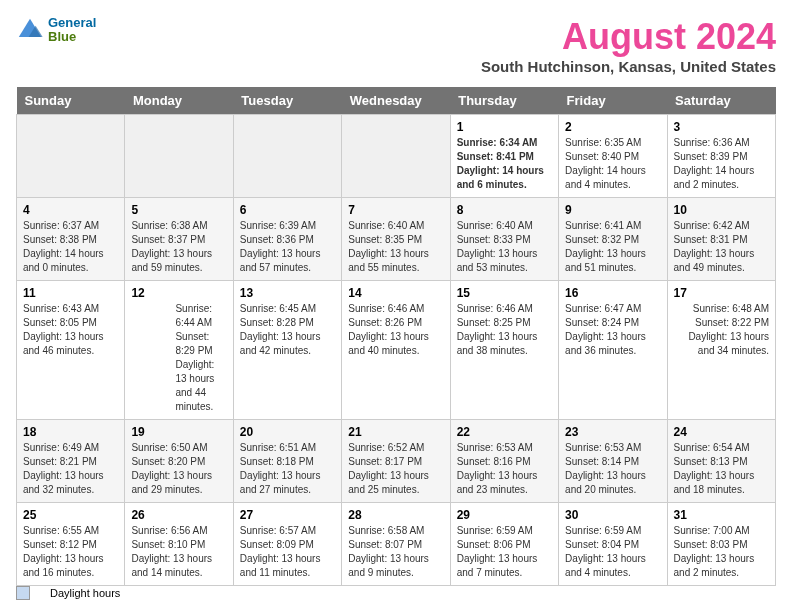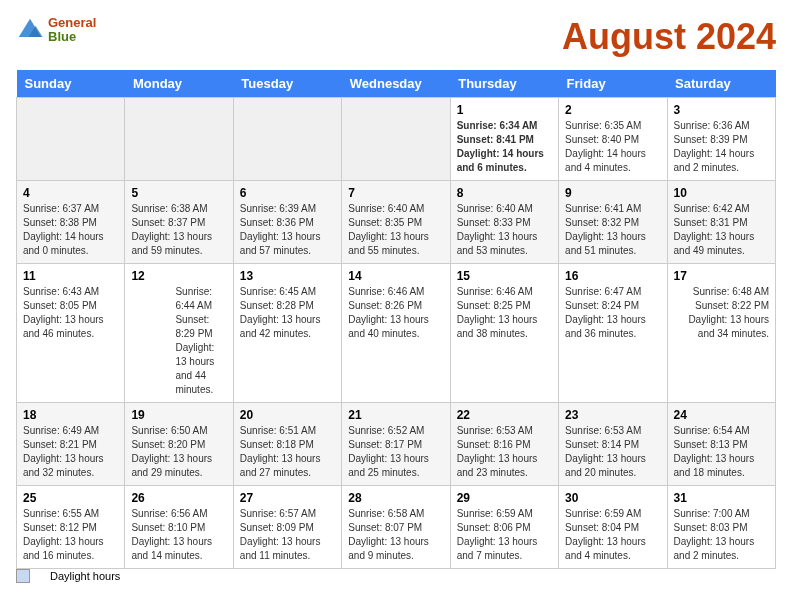--- a/index.html
+++ b/index.html
@@ -21,46 +21,46 @@
       align-items: center;
       gap: 4px;
     }
     .logo-text {
       display: flex;
       flex-direction: column;
       font-size: 13px;
       font-weight: bold;
       line-height: 1.1;
     }
-    .logo-text span:first-child { color: #c2410c; }
+    .logo-text span:first-child { color: #0369a1; }
     .logo-text span:last-child { color: #4d7c0f; }
     .logo-icon {
       width: 28px;
       height: 28px;
     }
     .title-area {
       text-align: right;
     }
     .month-title {
       font-size: 36px;
       font-weight: bold;
-      color: #c2410c;
+      color: #ec4899;
     }
     .location {
       font-size: 15px;
       color: #444;
       font-weight: bold;
     }
     table {
       width: 100%;
       border-collapse: collapse;
       font-size: 11px;
     }
     thead th {
-      background-color: #3b82f6;
+      background-color: #737373;
       color: #fff;
       text-align: left;
       padding: 6px 8px;
       font-size: 13px;
       font-weight: bold;
     }
     tbody td {
       border: 1px solid #ccc;
       padding: 5px 6px;
       vertical-align: top;
@@ -111,20 +111,21 @@
       <polygon points="20,4 36,30 4,30" fill="#4a90d9"></polygon>
       <polygon points="28,14 38,30 18,30" fill="#2c6fad" opacity="0.7"></polygon>
     </svg>
     <div class="logo-text">
       <span>General</span>
       <span>Blue</span>
     </div>
   </div>
   <div class="title-area">
     <div class="month-title">August 2024</div>
+    <div class="location">South Hutchinson, Kansas, United States</div>
   </div>
 </div>
 
 <table>
   <thead>
     <tr id="header-row">
         <th>Sunday</th>
         <th>Monday</th>
         <th>Tuesday</th>
         <th>Wednesday</th>

